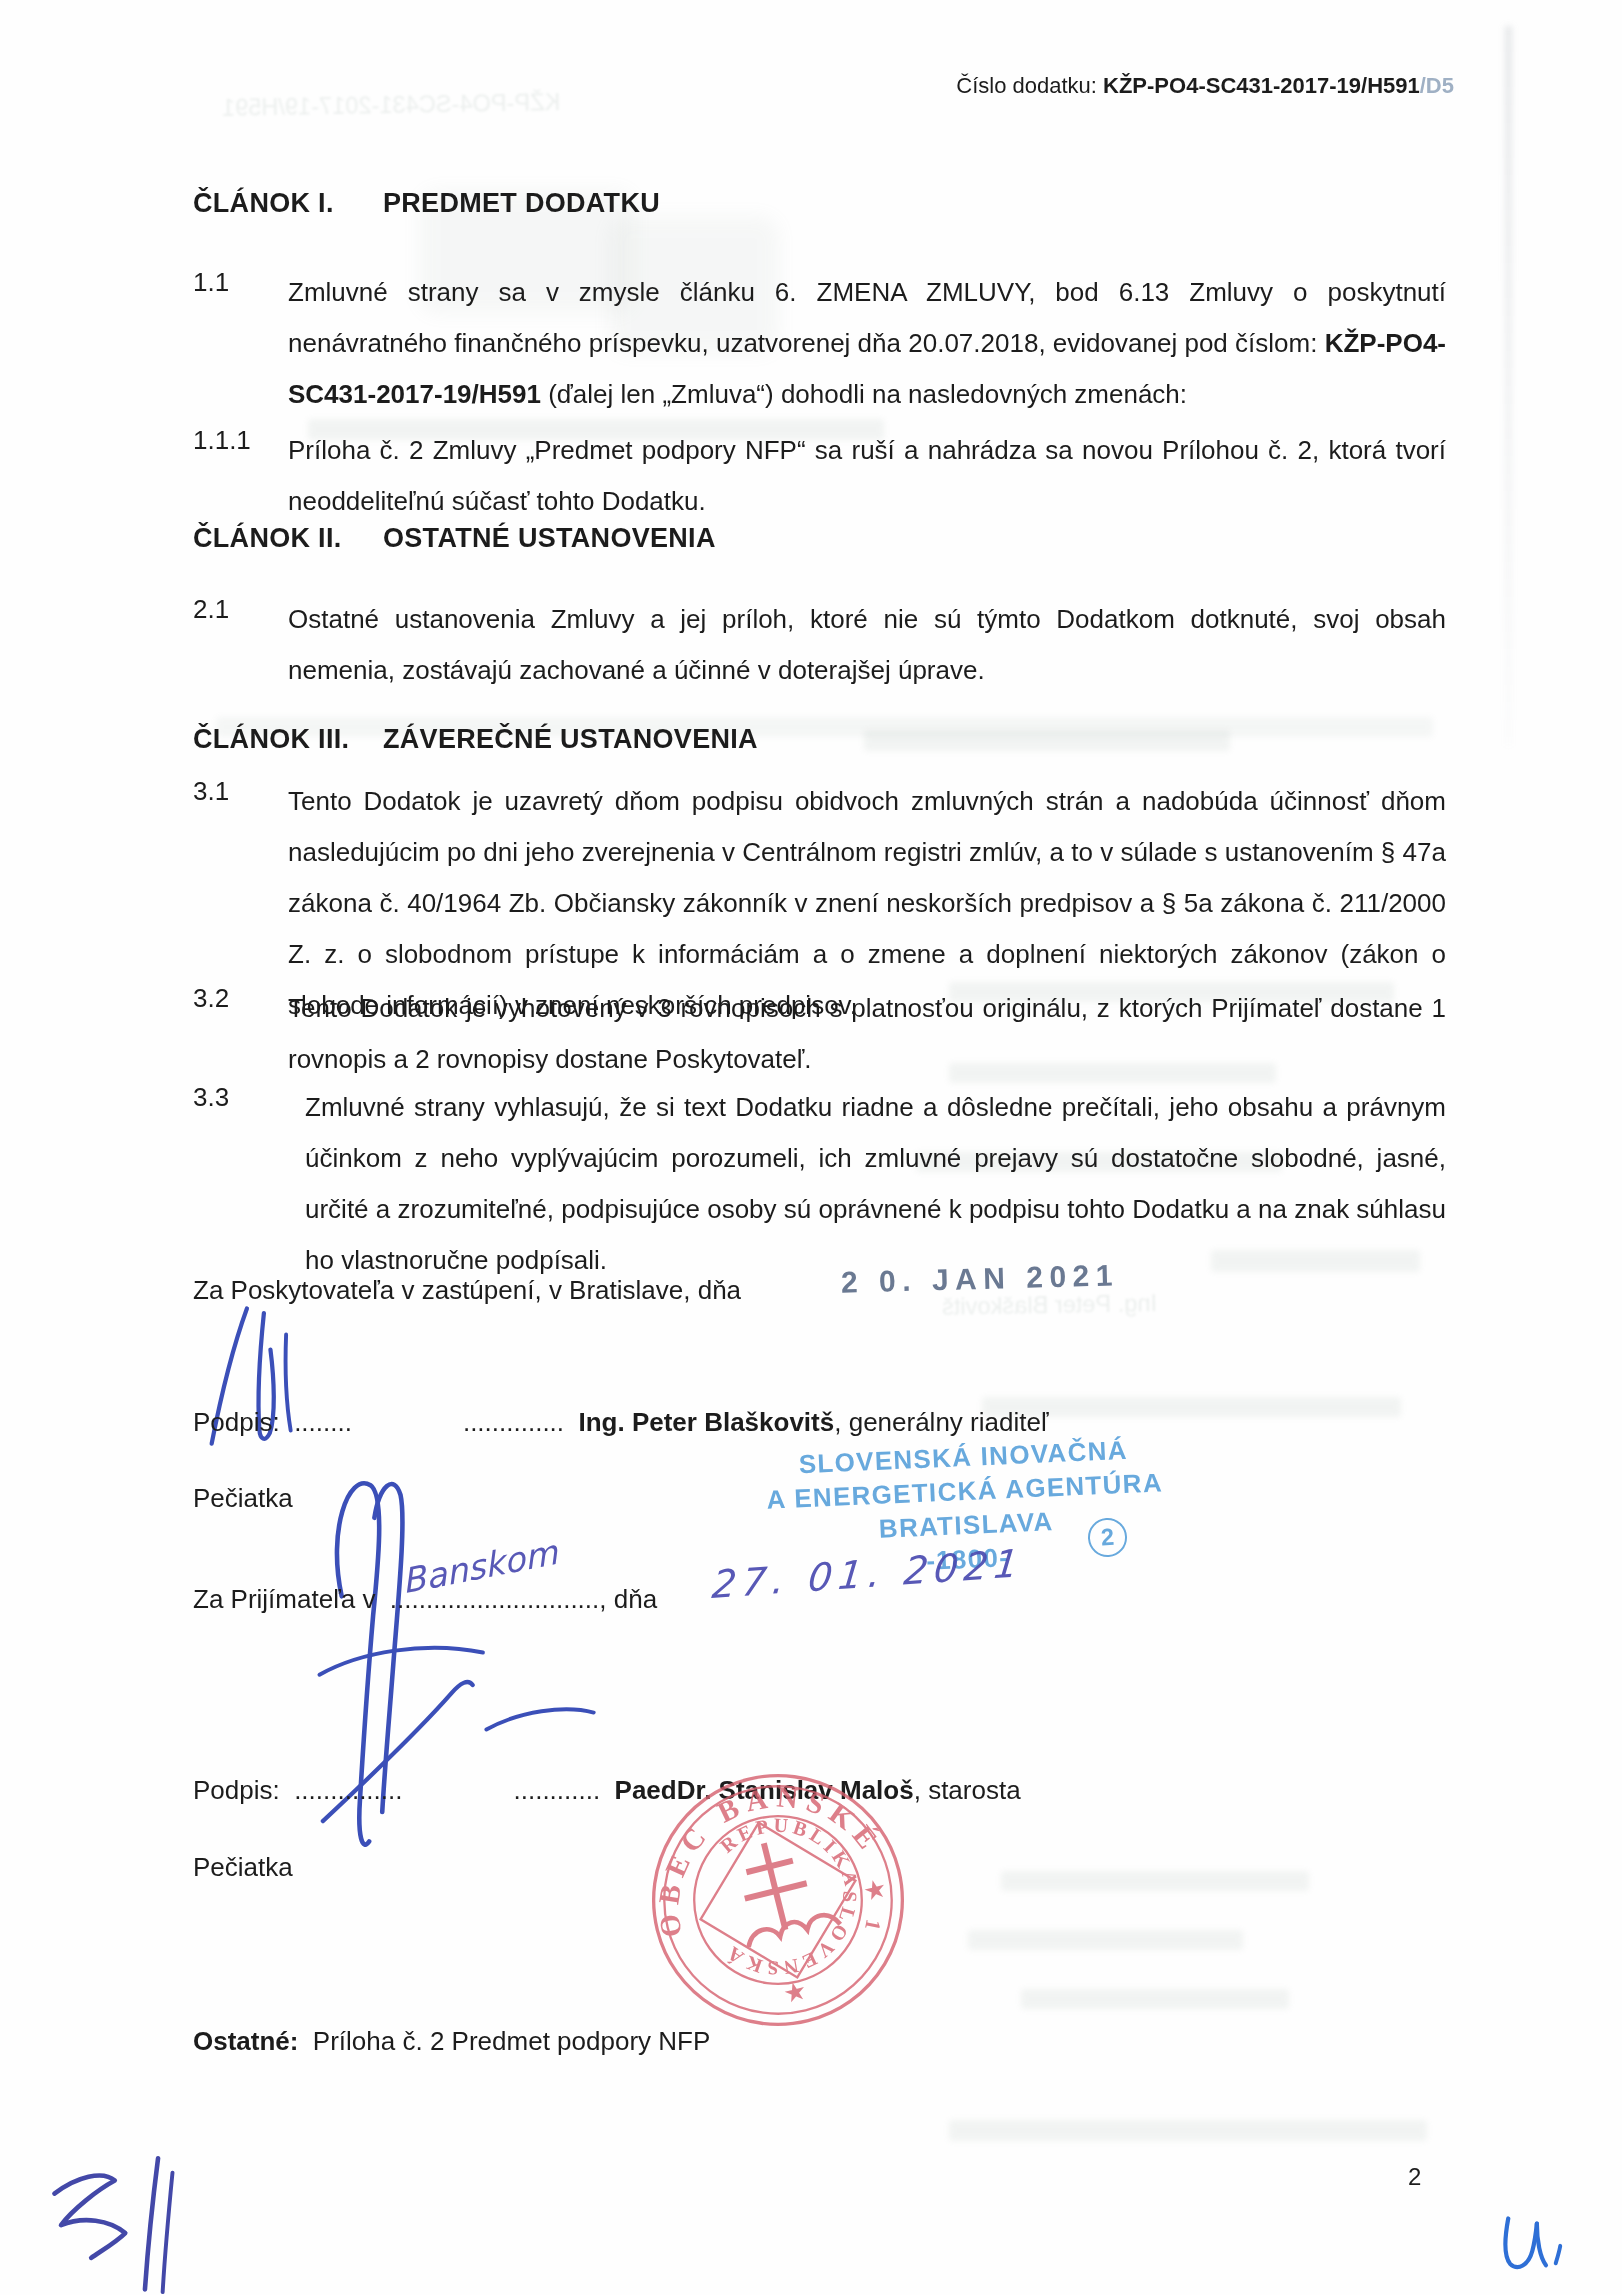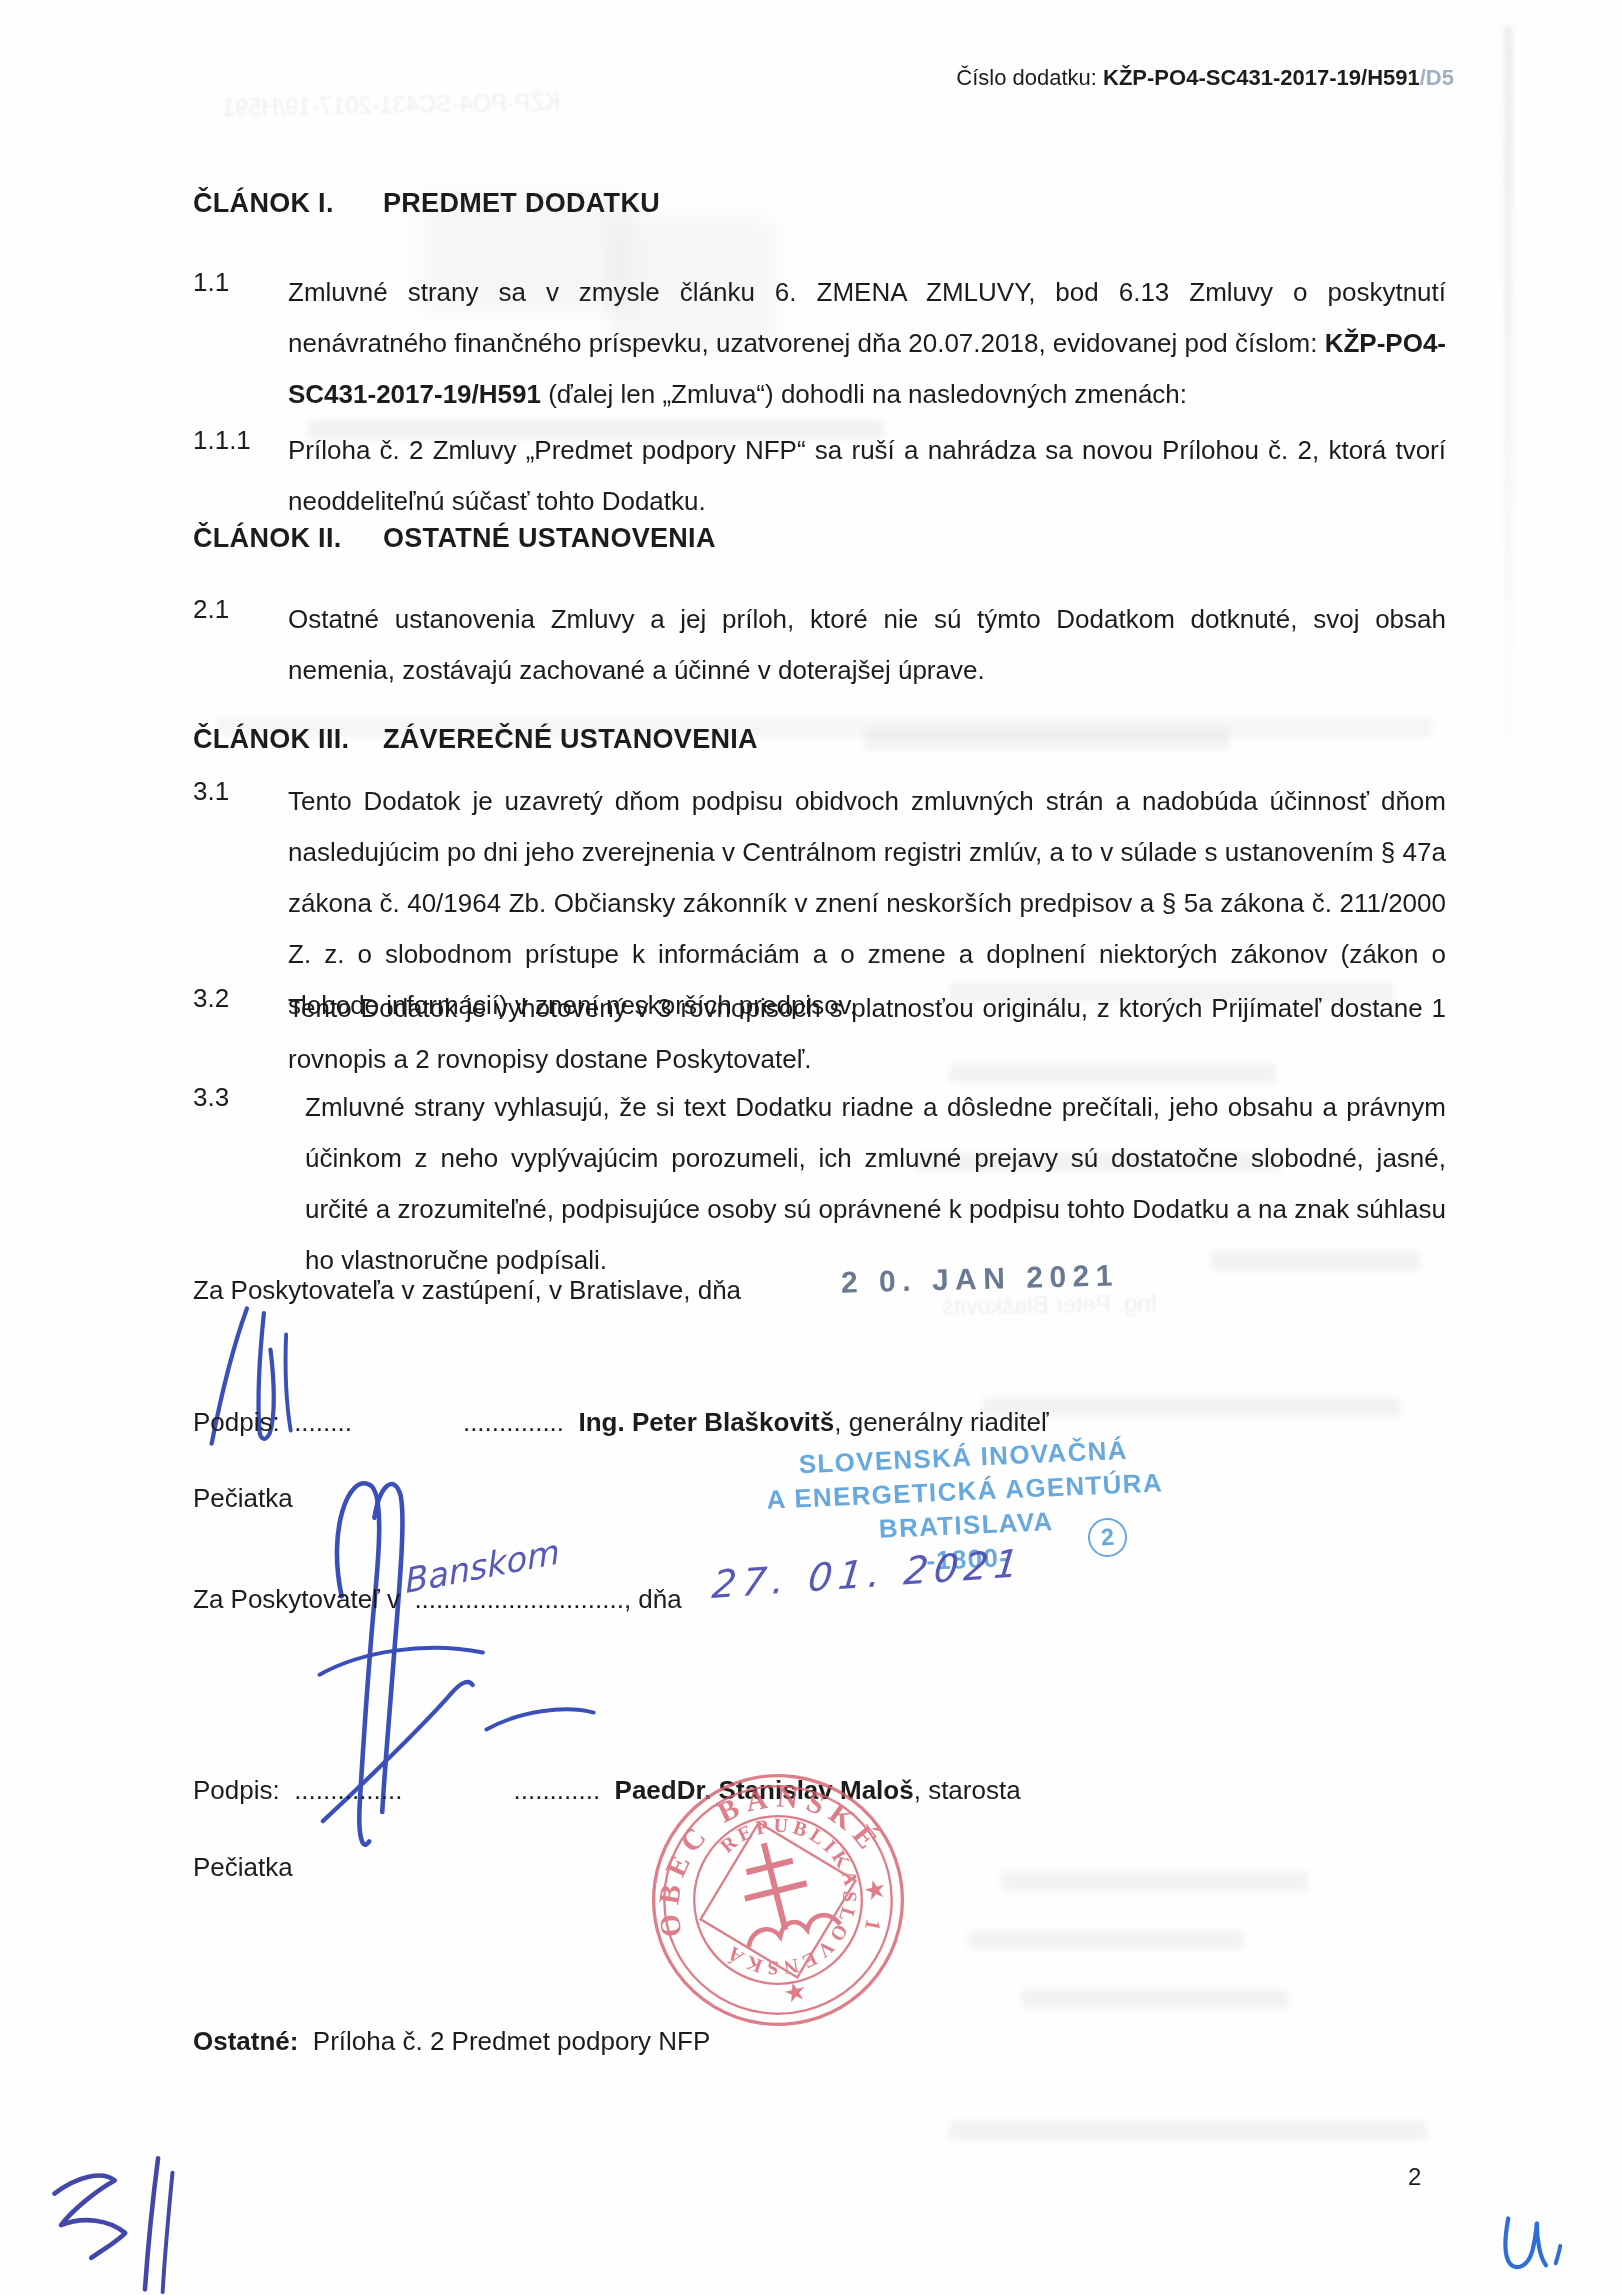--- a/index.html
+++ b/index.html
@@ -15,21 +15,21 @@
     font-family:"Liberation Sans",sans-serif;color:#1c1c1c;overflow:hidden;
   }
   
   .g{position:absolute;background:#8fa399;opacity:.11;filter:blur(3.3px);border-radius:3.9px;}
   .blob{position:absolute;background:#9aa8a0;opacity:.08;filter:blur(9.2px);border-radius:19.6px;}
   .crease{position:absolute;left:1505px;top:26px;width:6.5px;height:720px;
     background:linear-gradient(180deg,rgba(120,130,140,.18),rgba(120,130,140,.02));filter:blur(3.3px);}
   .ghost-mirror{position:absolute;transform:scaleX(-1) rotate(1deg);color:#7e958b;opacity:.14;
     filter:blur(1.3px);font-size:23.6px;white-space:nowrap;}
 
-  .hdr{position:absolute;top:65px;right:169px;font-size:22px;text-align:right;}
+  .hdr{position:absolute;top:73px;right:169px;font-size:22px;text-align:right;}
   .hdr .num{font-weight:600;}
   .hdr .suffix{color:#9fb0c4;font-weight:600;}
 
   .art{position:absolute;left:193px;width:1253px;display:grid;grid-template-columns:190px 1fr;
     font-weight:bold;font-size:27px;letter-spacing:0.3px;}
   .para{position:absolute;left:193px;width:1253px;display:grid;grid-template-columns:95px 1fr;
     font-size:26px;}
   .para .txt{text-align:justify;line-height:51px;}
   .b{font-weight:bold;}
 
@@ -164,21 +164,21 @@
   <div class="siea-badge">2</div>
 
   <svg class="sig" style="left:314px;top:1459px;" width="177" height="425" viewBox="0 0 270 650">
     <path class="ink" stroke-width="7" d="M42,210 C20,110 52,20 86,40 C108,55 98,160 90,240 C84,310 76,420 70,520 C66,580 74,600 84,585"></path>
     <path class="ink" stroke-width="7" d="M92,90 C100,40 122,22 132,55 C140,90 130,200 122,300 C116,380 108,470 104,540"></path>
     <path class="ink" stroke-width="6" d="M8,330 C70,295 170,278 258,296"></path>
   </svg>
 
   <div class="hw hw-place">Banskom</div>
   <div class="sigline" style="top:1584px;">
-    <span>Za Poskytovateľ v</span><span class="sp2"></span><span>.............................</span><span>, dňa</span>
+    <span>Za Prijímateľa v</span><span class="sp2"></span><span>.............................</span><span>, dňa</span>
   </div>
   <div class="hw hw-date">27. 01. 2021</div>
 
   <svg class="sig" style="left:311px;top:1672px;" width="288" height="157" viewBox="0 0 440 240">
     <path class="ink" stroke-width="6.5" d="M18,228 C80,170 160,95 215,32 C228,17 240,10 247,20"></path>
     <path class="ink" stroke-width="6" d="M268,88 C318,60 388,50 432,62"></path>
   </svg>
 
   <div class="sigline" style="top:1775px;text-align:right;">
     <span>Podpis:</span><span class="sp2"></span><span>...............</span><span class="sp1"></span><span>............</span><span class="sp2"></span><span class="b">PaedDr. Stanislav Maloš</span><span>, starosta</span>

